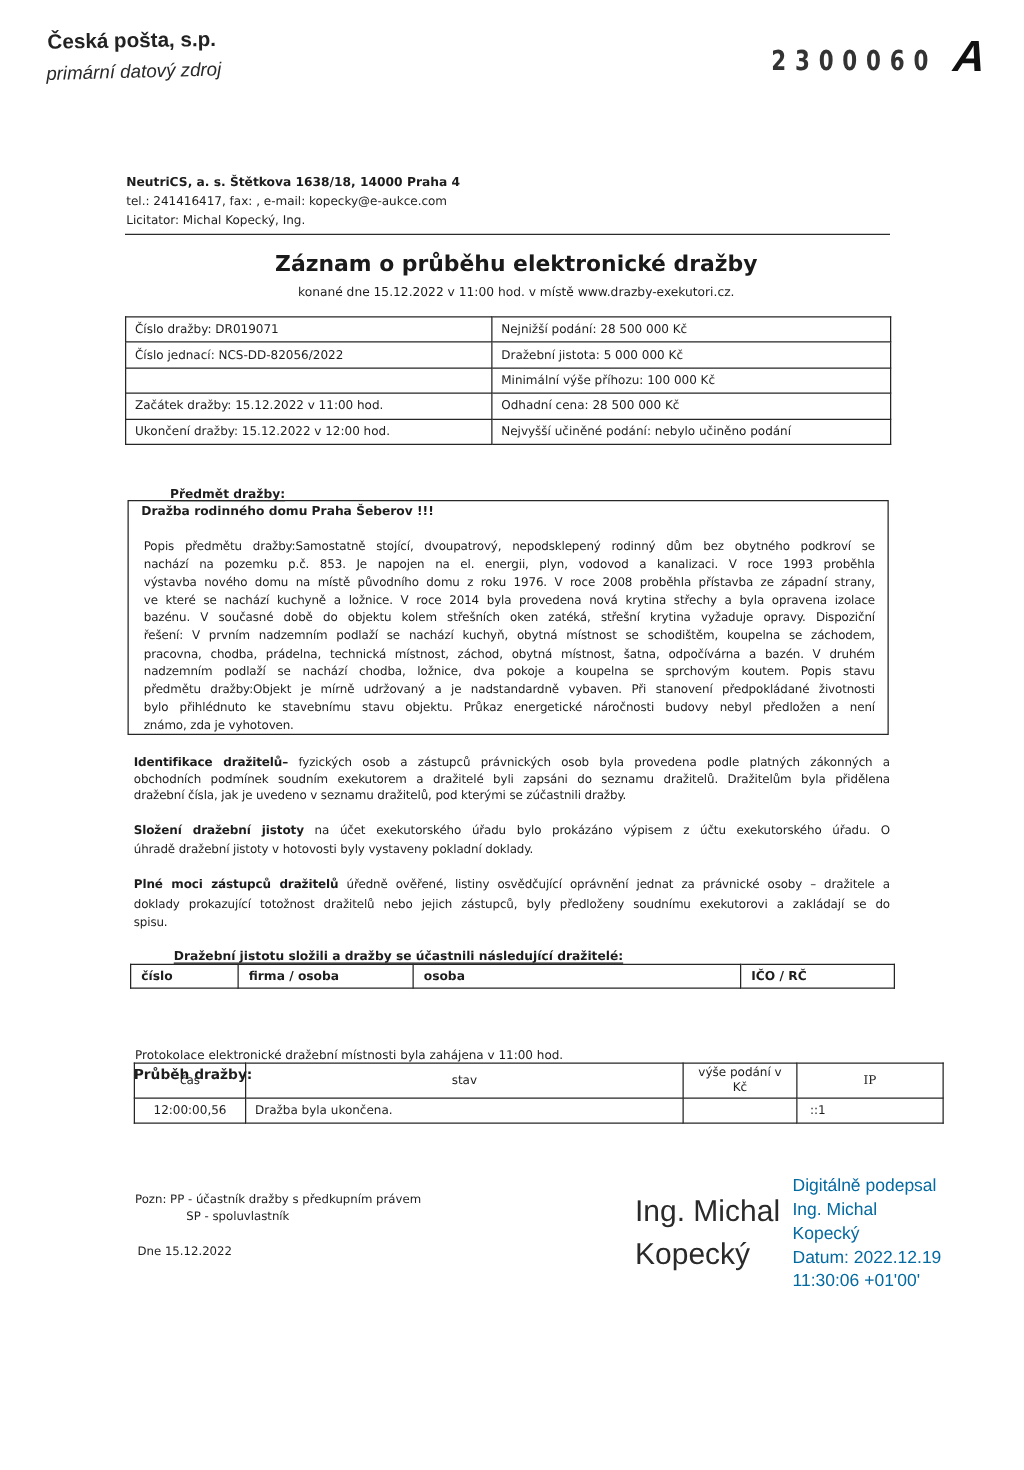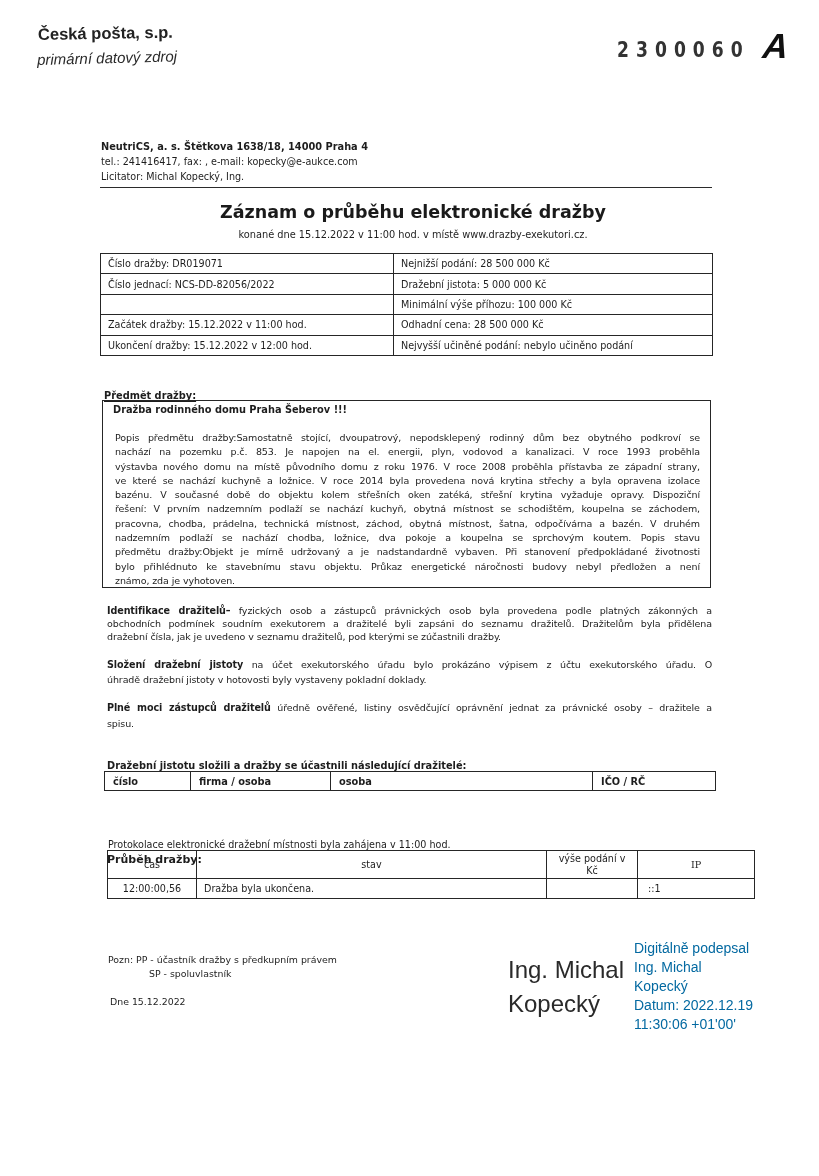--- a/index.html
+++ b/index.html
@@ -4,21 +4,21 @@
 <style>
   html, body { margin:0; padding:0; }
   body {
     width:819px; height:1176px; position:relative; overflow:hidden;
     background:#ffffff; color:#1d1d1d;
     font-family:"DejaVu Sans", sans-serif; font-size:9.5px;
   }
   .abs { position:absolute; }
   .nw { white-space:nowrap; }
   .b { font-weight:bold; }
-  .u { text-decoration:underline; text-underline-offset:2px; }
+  .u { text-decoration:underline; text-underline-offset:2px;margin-left:32px; }
 
   
   .org { left:38px; top:24px; font-family:"Liberation Sans", sans-serif; font-weight:bold; font-size:16.5px; line-height:20px; transform:rotate(-1deg); transform-origin:left center; color:#222; }
   .org-sub { left:37px; top:51px; font-family:"Liberation Sans", sans-serif; font-style:italic; font-size:15px; line-height:18px; transform:rotate(-1.5deg); transform-origin:left center; color:#2a2a2a; }
   .docnum { left:617px; top:38px; font-family:"DejaVu Sans", sans-serif; font-weight:bold; font-size:22px; line-height:24px; letter-spacing:9px; transform:scaleX(0.78); transform-origin:left center; color:#333; }
   .docsuf { left:763px; top:28px; font-family:"Liberation Sans", sans-serif; font-weight:bold; font-style:italic; font-size:35px; line-height:36px; color:#111; transform:skewX(-6deg); }
 
   
   .letterhead { left:101px; top:139px; line-height:15px; font-size:9.6px; }
   .letterhead .b { font-size:9.8px; }
@@ -141,20 +141,21 @@
   <div class="line last">dražební čísla, jak je uvedeno v seznamu dražitelů, pod kterými se zúčastnili dražby.</div>
 </div>
 
 <div class="abs para p-deposit">
   <div class="line"><b class="b">Složení dražební jistoty</b> <span>na účet exekutorského úřadu bylo prokázáno výpisem z účtu exekutorského úřadu. O</span></div>
   <div class="line last">úhradě dražební jistoty v hotovosti byly vystaveny pokladní doklady.</div>
 </div>
 
 <div class="abs para p-proxy">
   <div class="line"><b class="b">Plné moci zástupců dražitelů</b> <span>úředně ověřené, listiny osvědčující oprávnění jednat za právnické osoby – dražitele a</span></div>
+  <div class="line">doklady prokazující totožnost dražitelů nebo jejich zástupců, byly předloženy soudnímu exekutorovi a zakládají se do</div>
   <div class="line last">spisu.</div>
 </div>
 
 <div class="abs bidders-heading u nw">Dražební jistotu složili a dražby se účastnili následující dražitelé:</div>
 <table class="abs bidders-table">
   <colgroup>
       <col style="width:86px">
       <col style="width:140px">
       <col style="width:262px">
       <col style="width:123px">

